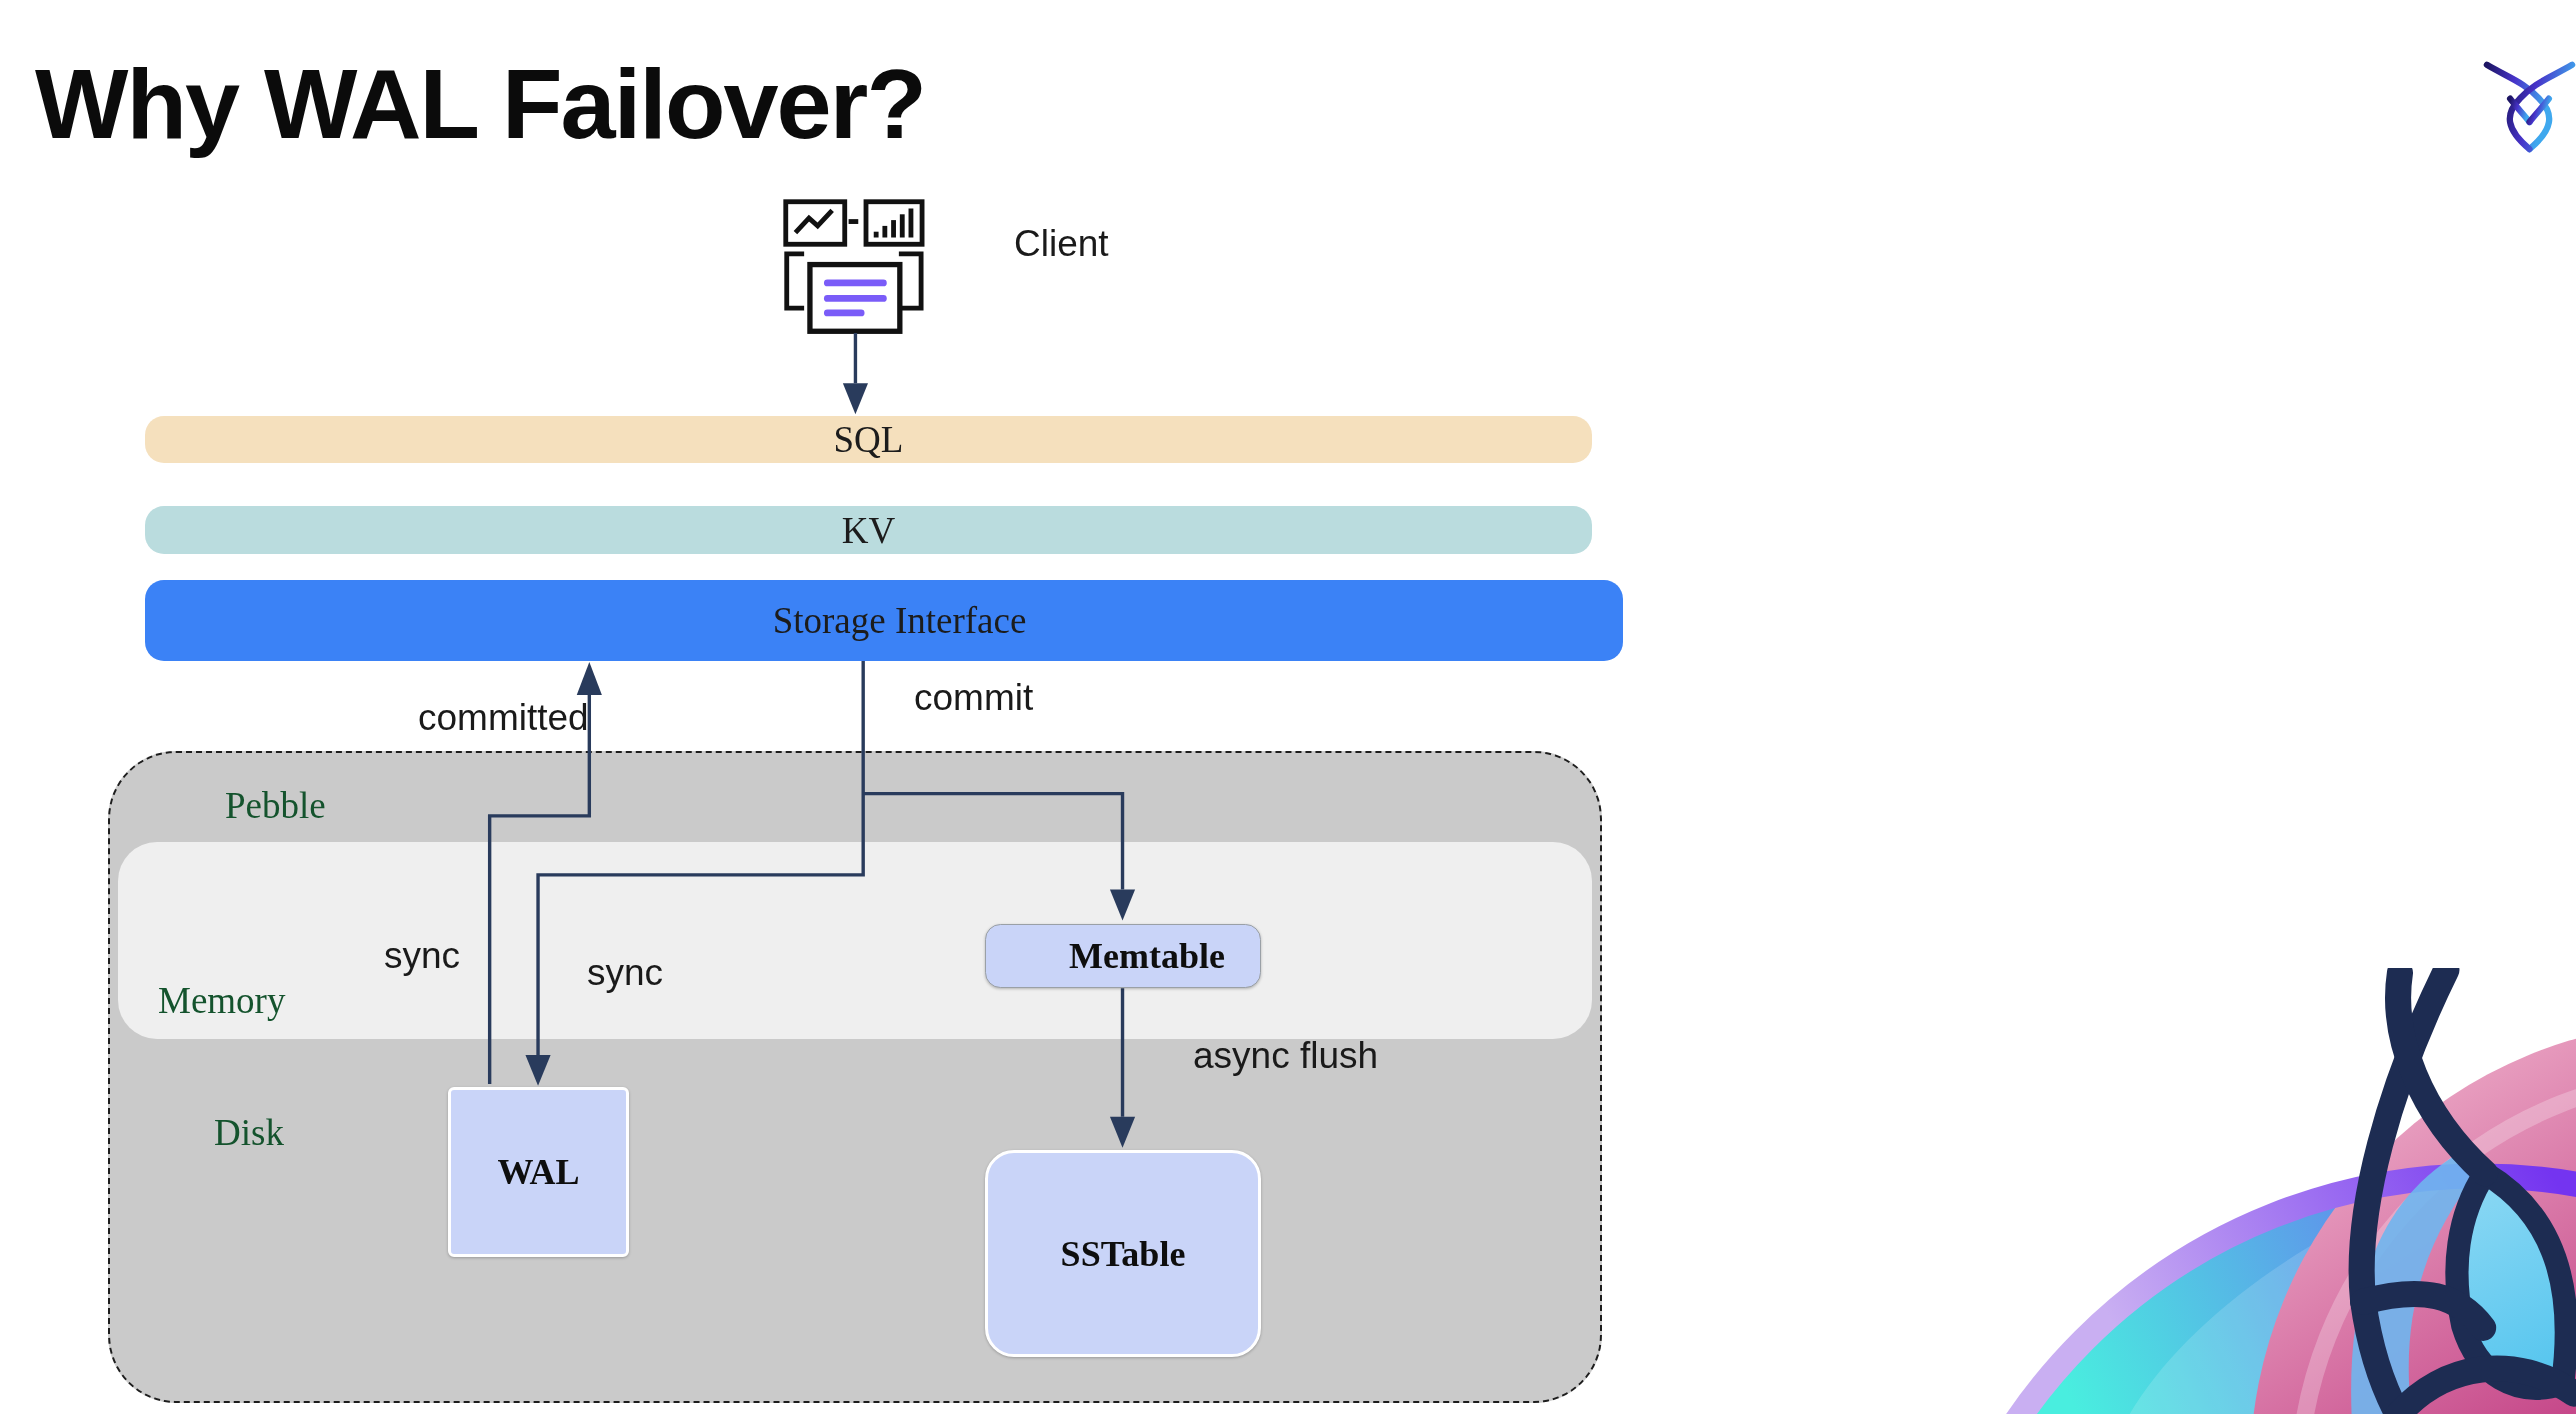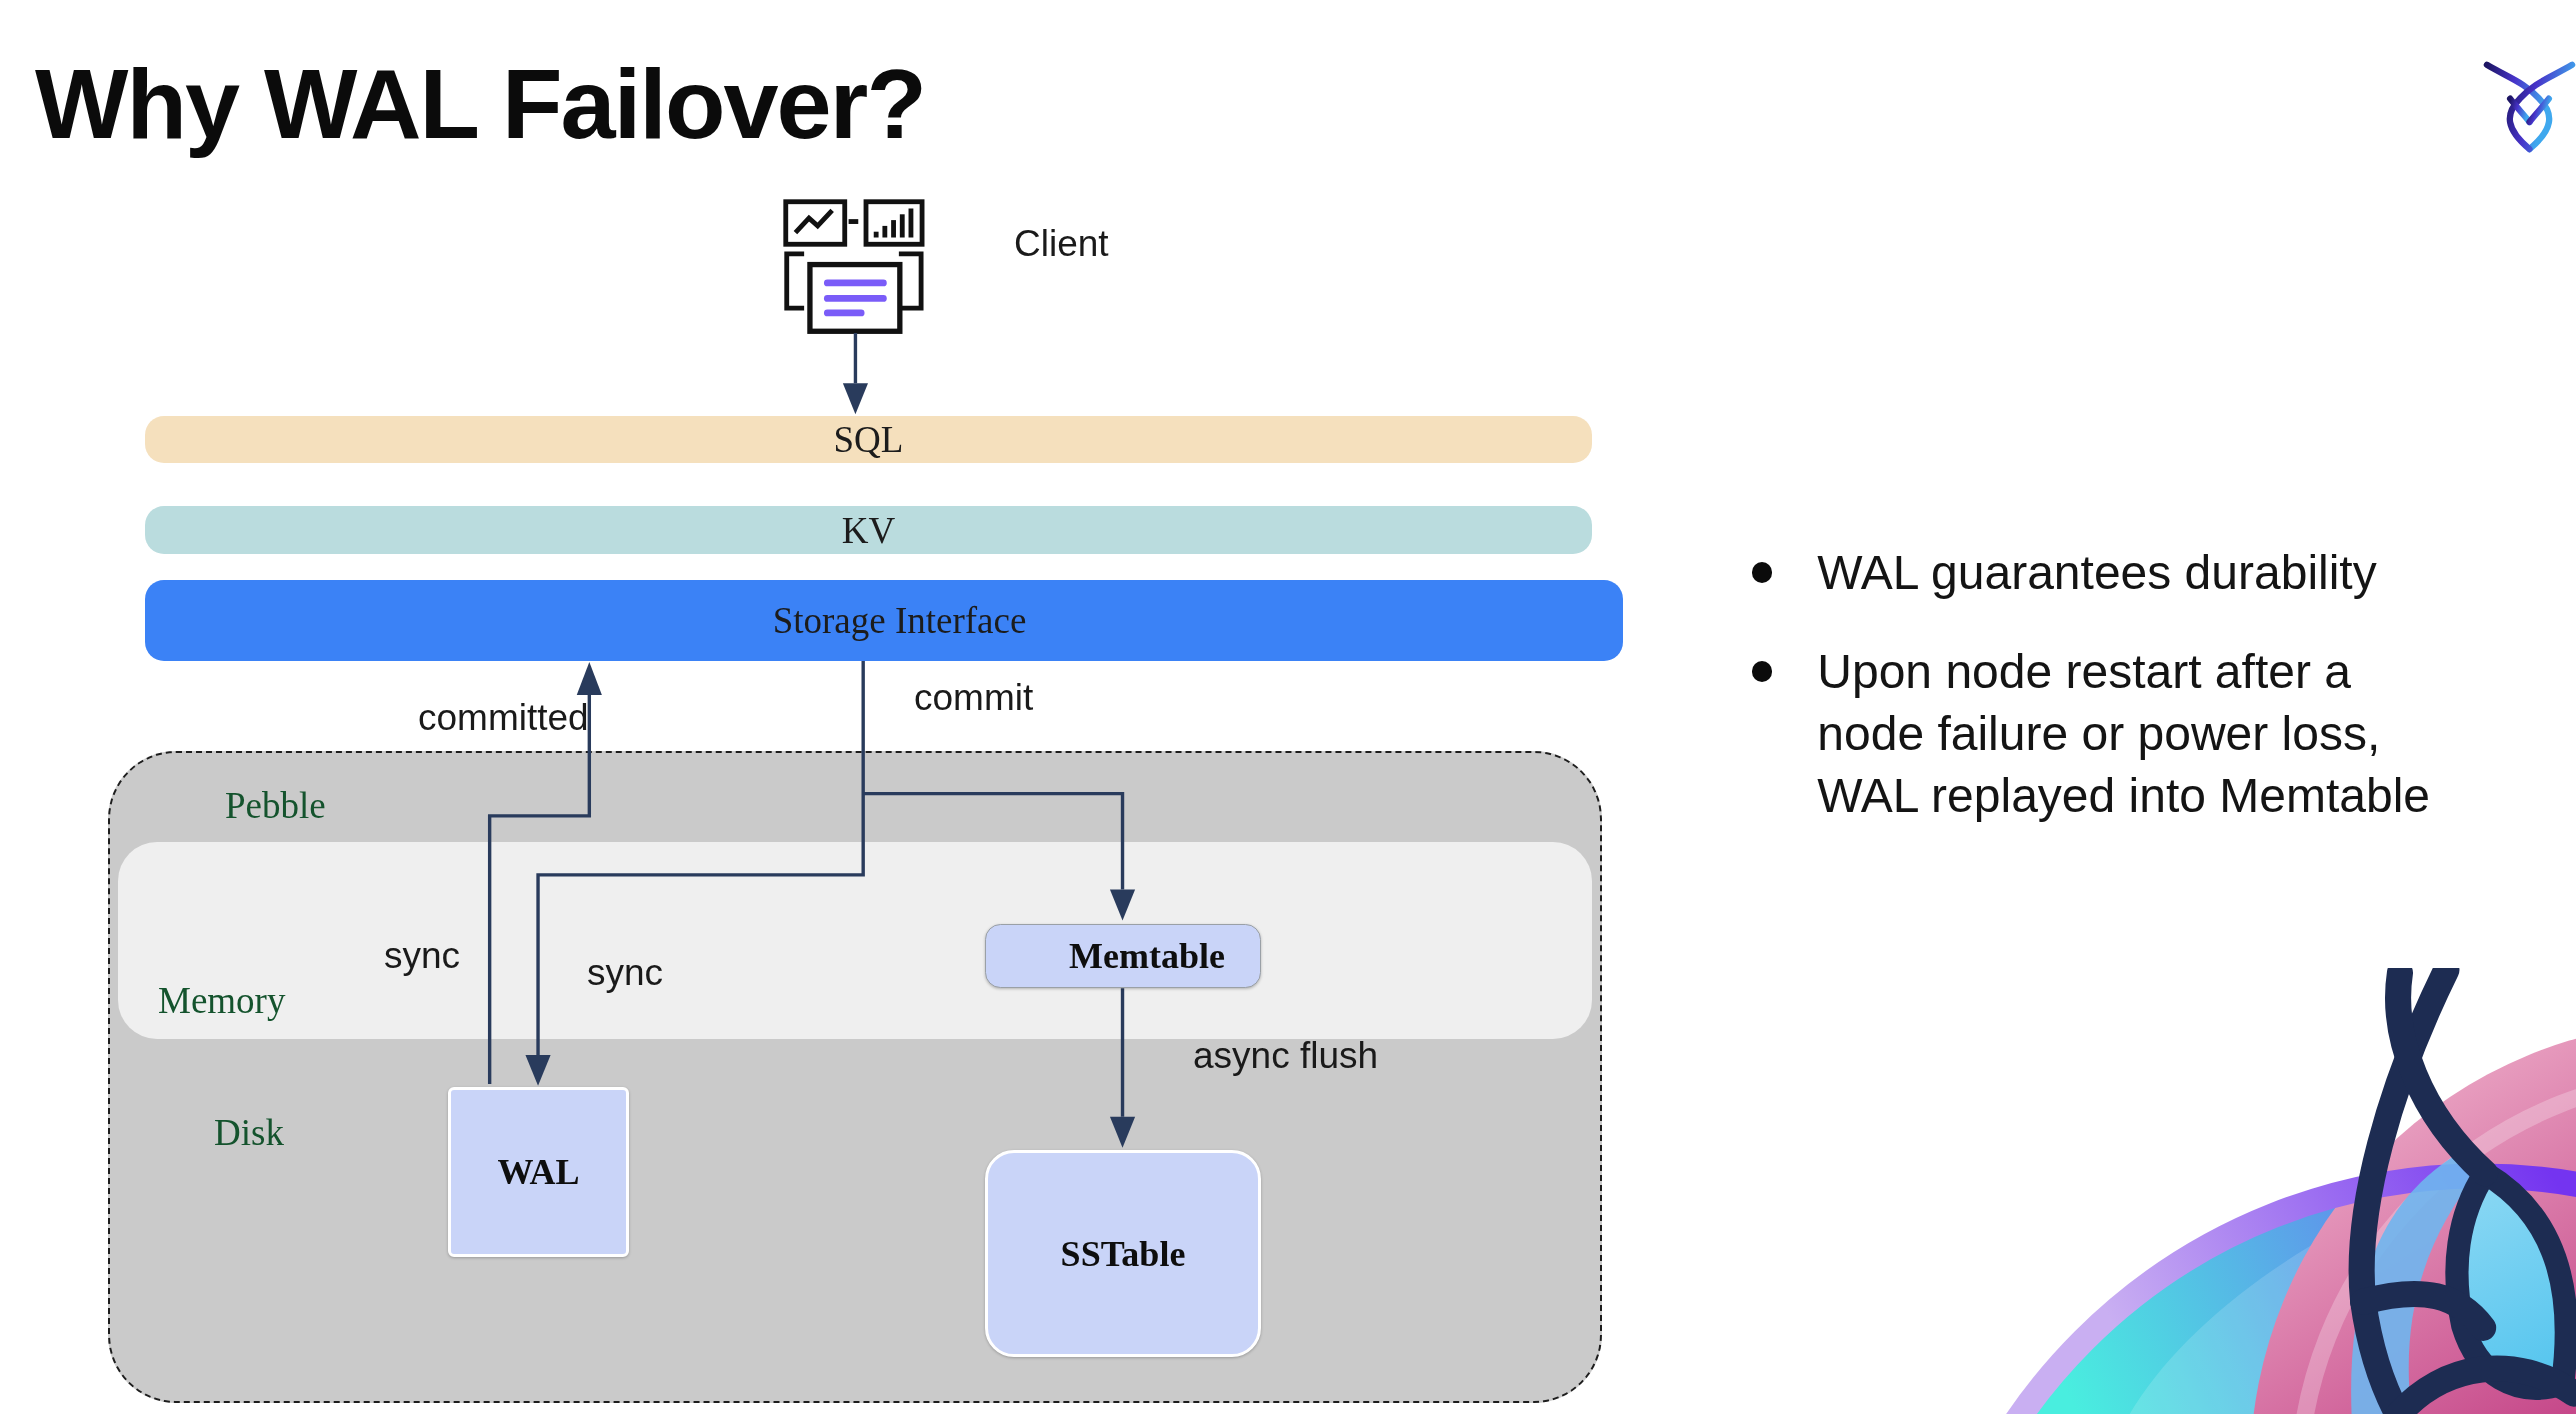--- a/index.html
+++ b/index.html
@@ -144,32 +144,20 @@
   <div class="node sstable">
     <span>SSTable</span>
   </div>
 
   <div class="flow-label committed">committed</div>
   <div class="flow-label commit">commit</div>
   <div class="flow-label sync-left">sync</div>
   <div class="flow-label sync-right">sync</div>
   <div class="flow-label async">async flush</div>
 
-  <div class="bullets">
-    <div class="bullet">
-      <span class="dot"></span>
-      <span class="btext">WAL guarantees durability</span>
-    </div>
-    <div class="bullet">
-      <span class="dot"></span>
-      <span class="btext">Upon node restart after a
-node failure or power loss,
-WAL replayed into Memtable</span>
-    </div>
-  </div>
 
   <svg class="abs-svg" style="left:1984px;top:968px" width="592" height="447" viewBox="2050 1000 612 462">
     <defs>
       <linearGradient id="lg-pink" gradientUnits="userSpaceOnUse" x1="2480" y1="1100" x2="2720" y2="1480">
         <stop offset="0" stop-color="#ECA9C6"></stop>
           <stop offset="1" stop-color="#C13C82"></stop>
       </linearGradient>
       <linearGradient id="lg-blue" gradientUnits="userSpaceOnUse" x1="2700" y1="1210" x2="2150" y2="1470">
         <stop offset="0" stop-color="#A78BEC"></stop>
           <stop offset="0.45" stop-color="#5E96EA"></stop>

